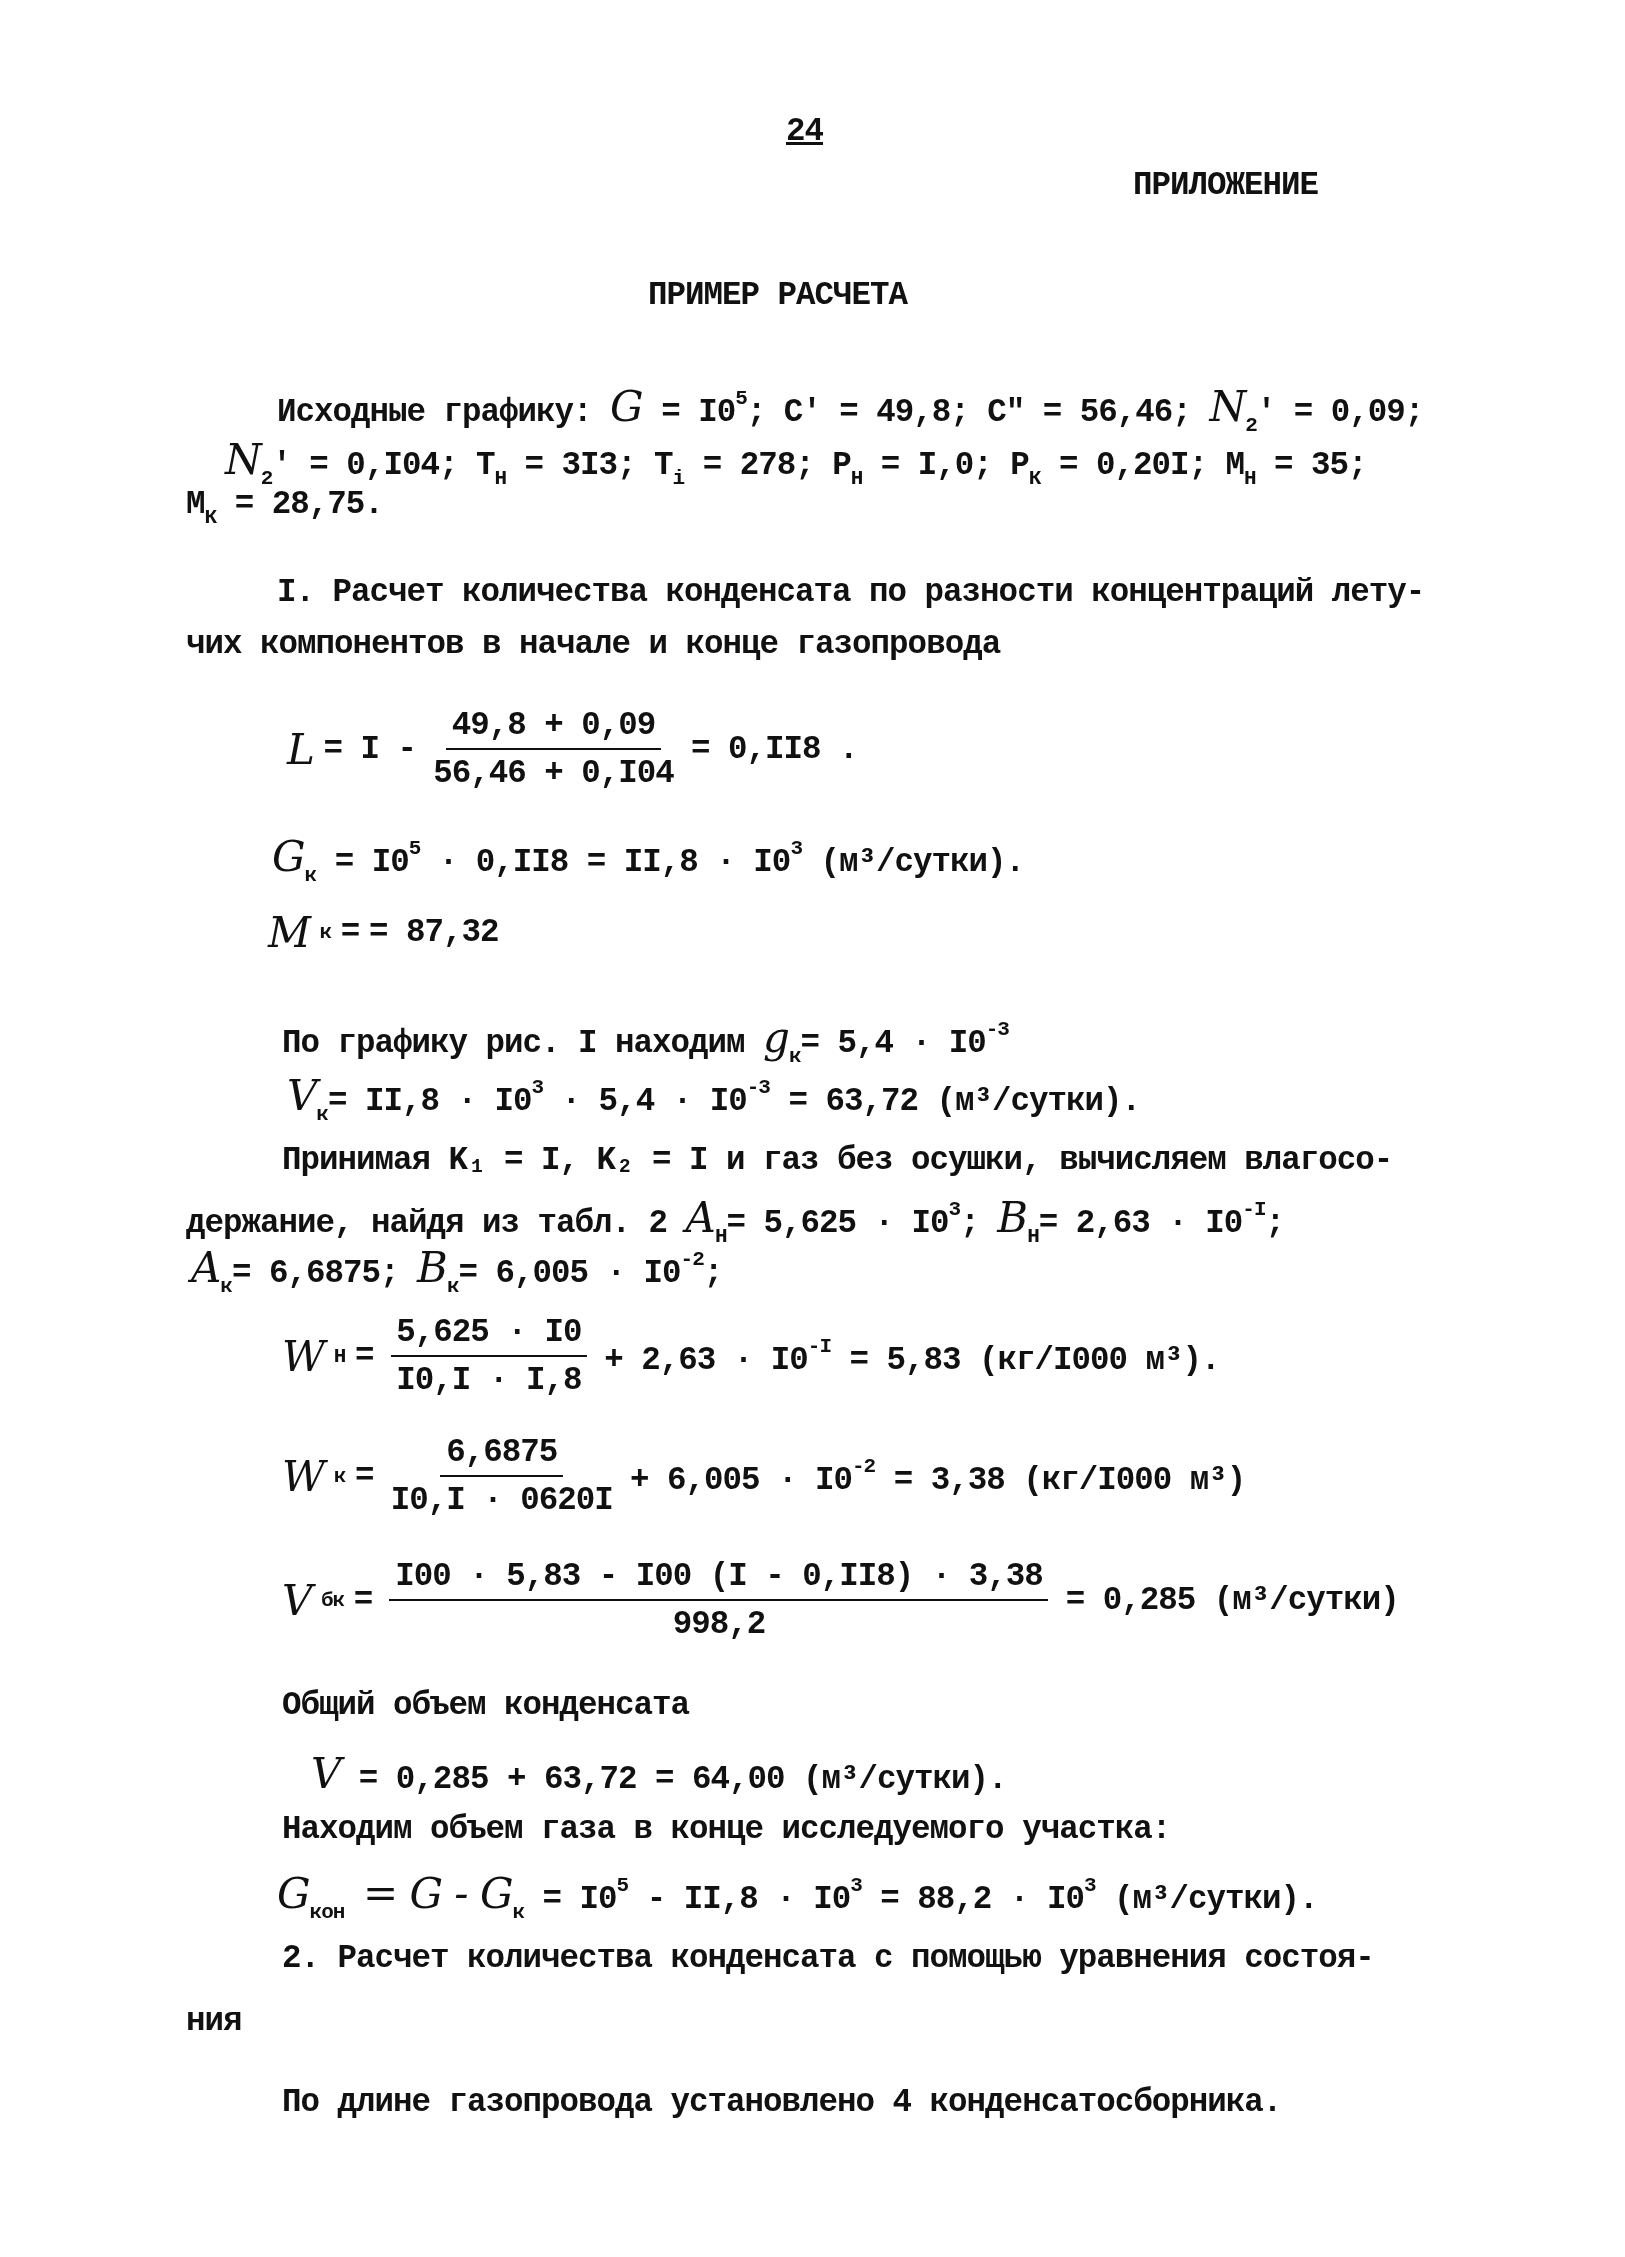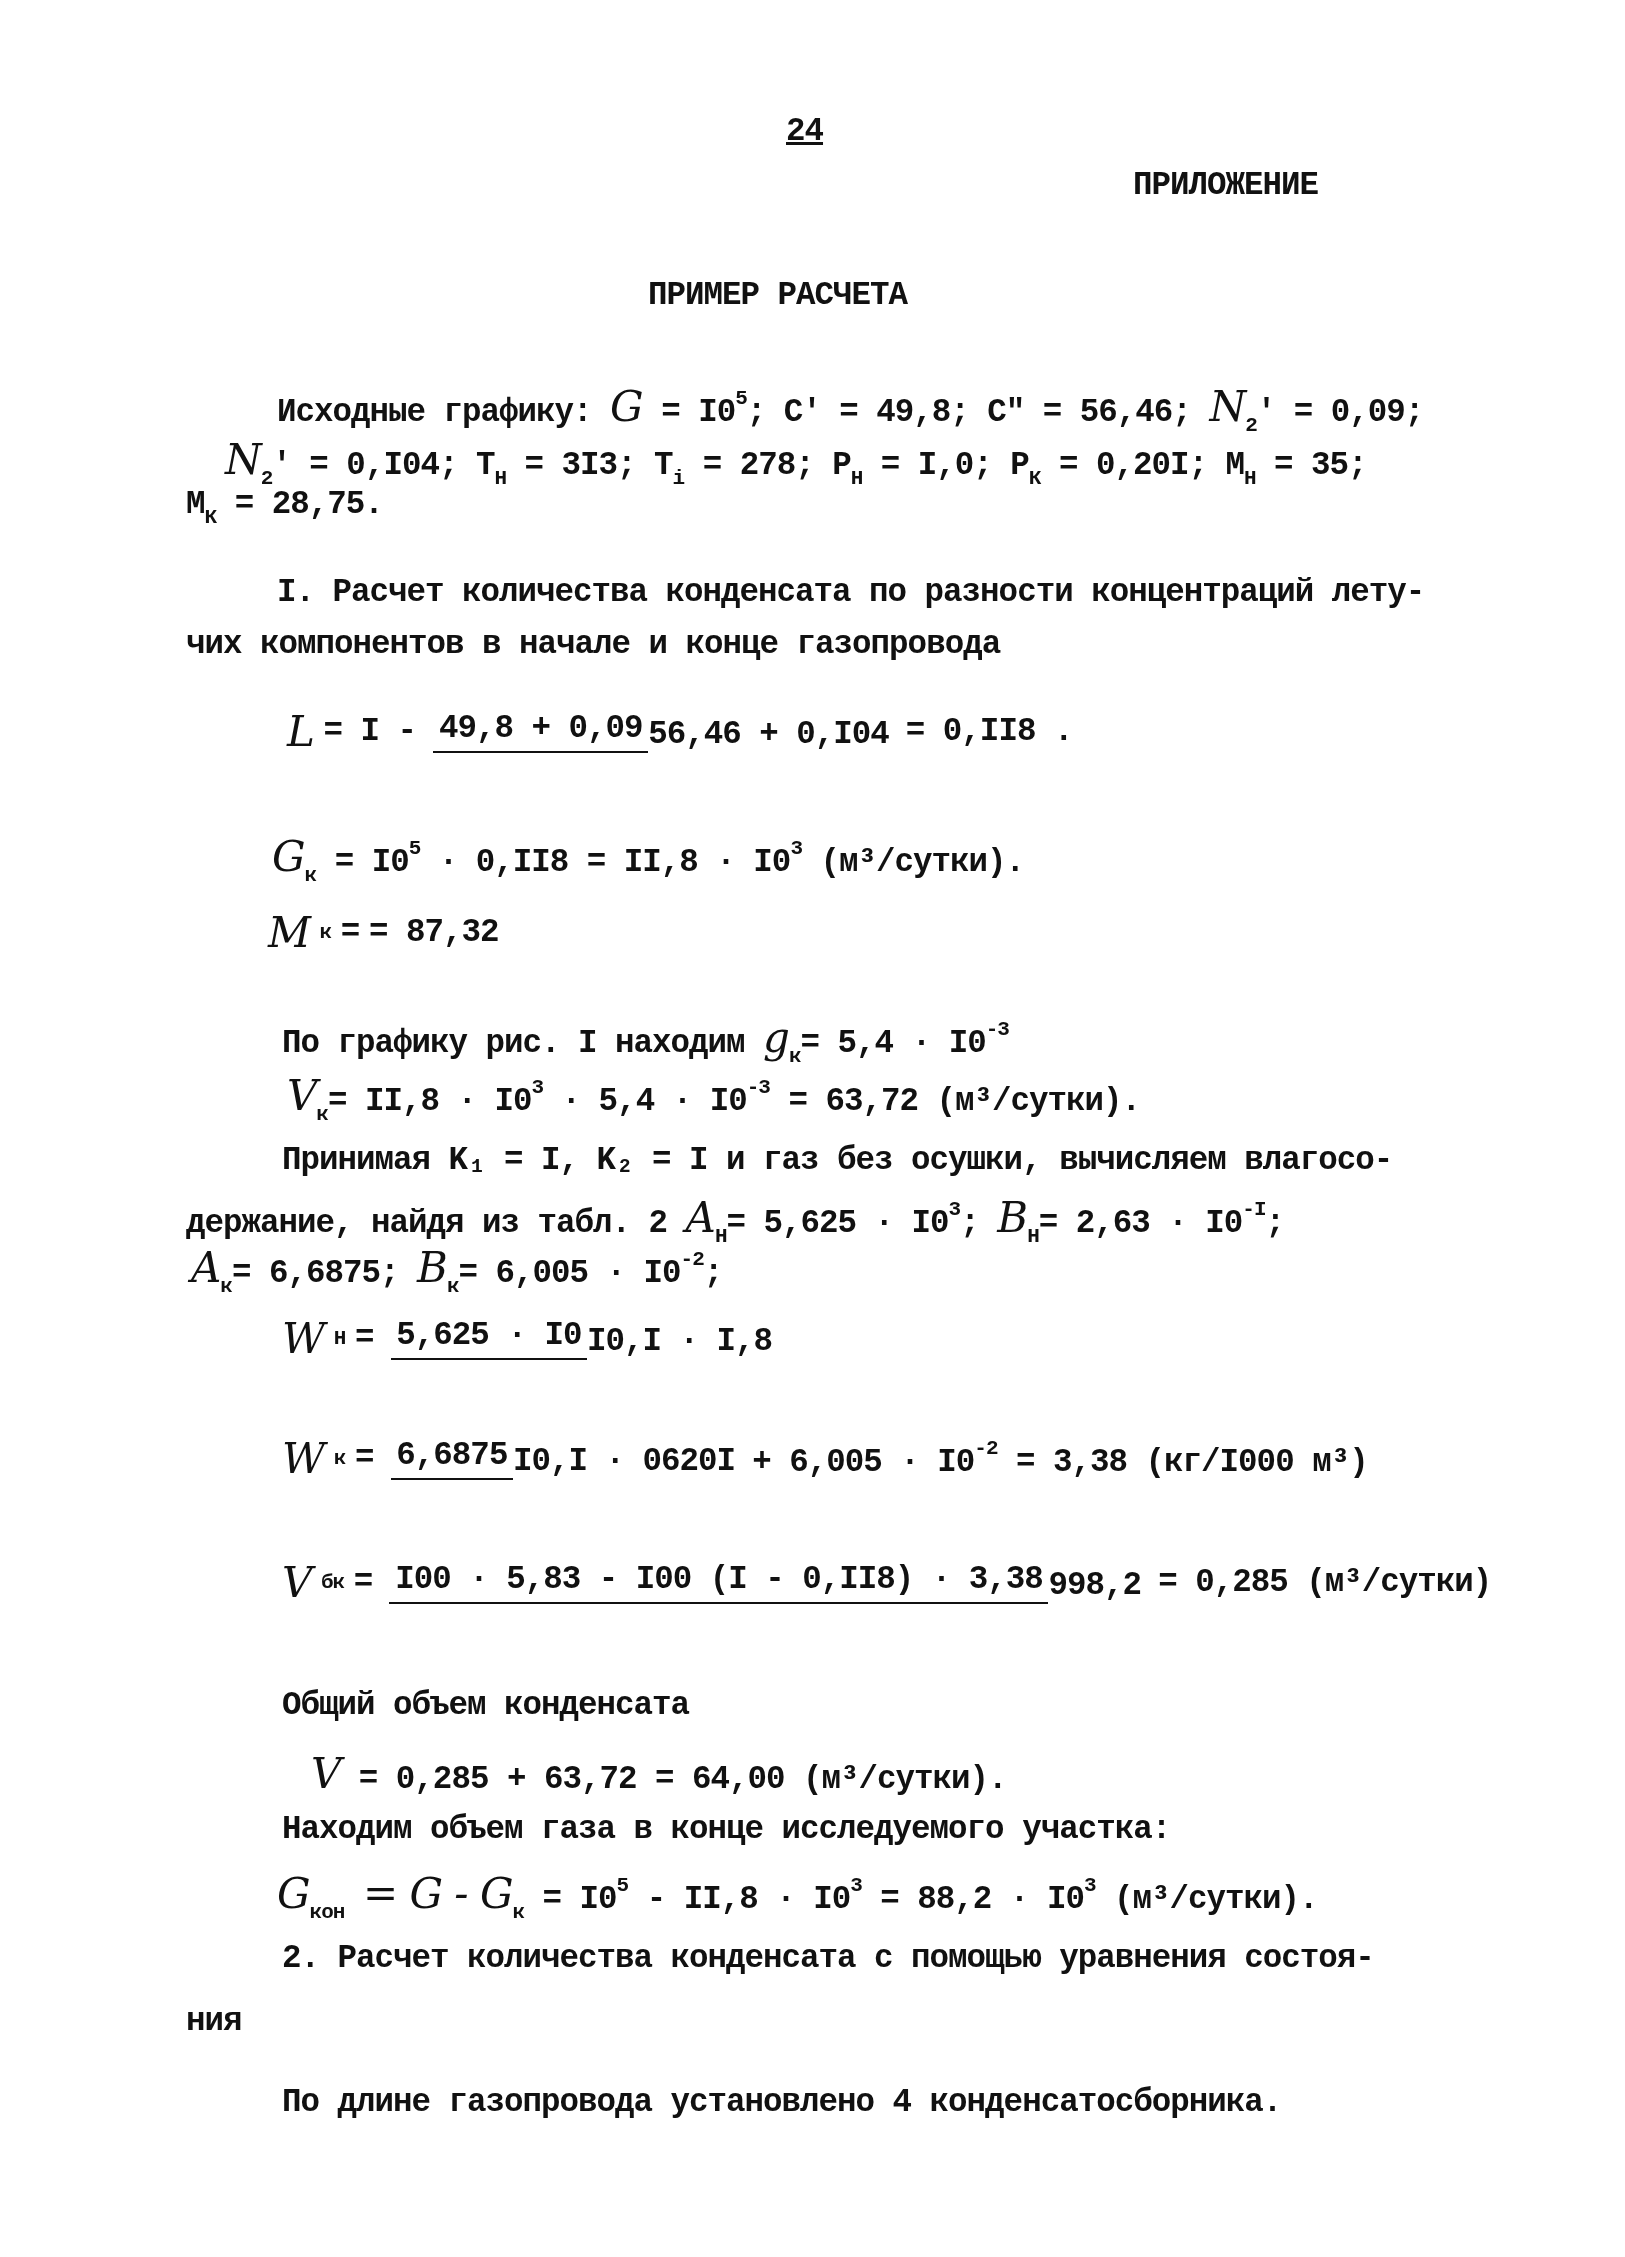--- a/index.html
+++ b/index.html
@@ -3,21 +3,21 @@
 <meta charset="utf-8">
 <style>
   html, body { margin:0; padding:0; background:#ffffff; }
   body { width:1625px; height:2258px; position:relative; overflow:hidden;
          font-family:"Liberation Mono","DejaVu Sans Mono",monospace; color:#111; font-weight:bold; }
   .abs { position:absolute; white-space:nowrap; }
   .t { font-size:32.5px; letter-spacing:-1px; }
   .it { font-family:"DejaVu Serif","Liberation Serif",serif; font-style:italic; font-weight:normal; font-size:42px; }
   sub { font-size:21px; vertical-align:-9.6px; }
   sup { font-size:21px; vertical-align:17px; }
-  .frac { display:inline-flex; flex-direction:row; align-items:center; vertical-align:middle; margin:0 7.6px; }
+  .frac { display:inline-flex; flex-direction:column; align-items:center; vertical-align:middle; margin:0 7.6px; }
   .frac .num { border-bottom:2.9px solid #111; padding:0 5.7px 3.8px; }
   .frac .den { padding-top:5.7px; }
   .row { display:flex; align-items:center; gap:9.6px; }
 </style>
 </head>
 <body>
 
 <div class="abs t" style="left:786px;top:113px;text-decoration:underline;">24</div>
 <div class="abs t" style="left:1133px;top:167px;">ПРИЛОЖЕНИЕ</div>
 <div class="abs t" style="left:648px;top:277px;">ПРИМЕР РАСЧЕТА</div>
@@ -81,20 +81,21 @@
 </div>
 
 <div class="abs t row" style="left:282px;top:1314px;">
   <span class="it">W</span>
     <sub>Н</sub>
   <span>=</span>
   <span class="frac">
       <span class="num">5,625 · I0</span>
       <span class="den">I0,I · I,8</span>
     </span>
+  <span><span>+ 2,63 · I0</span><sup>-I</sup><span> = 5,83 (кг/I000 м³).</span></span>
 </div>
 
 <div class="abs t row" style="left:282px;top:1434px;">
   <span class="it">W</span>
     <sub>к</sub>
   <span>=</span>
   <span class="frac">
       <span class="num">6,6875</span>
       <span class="den">I0,I · 0620I</span>
     </span>

